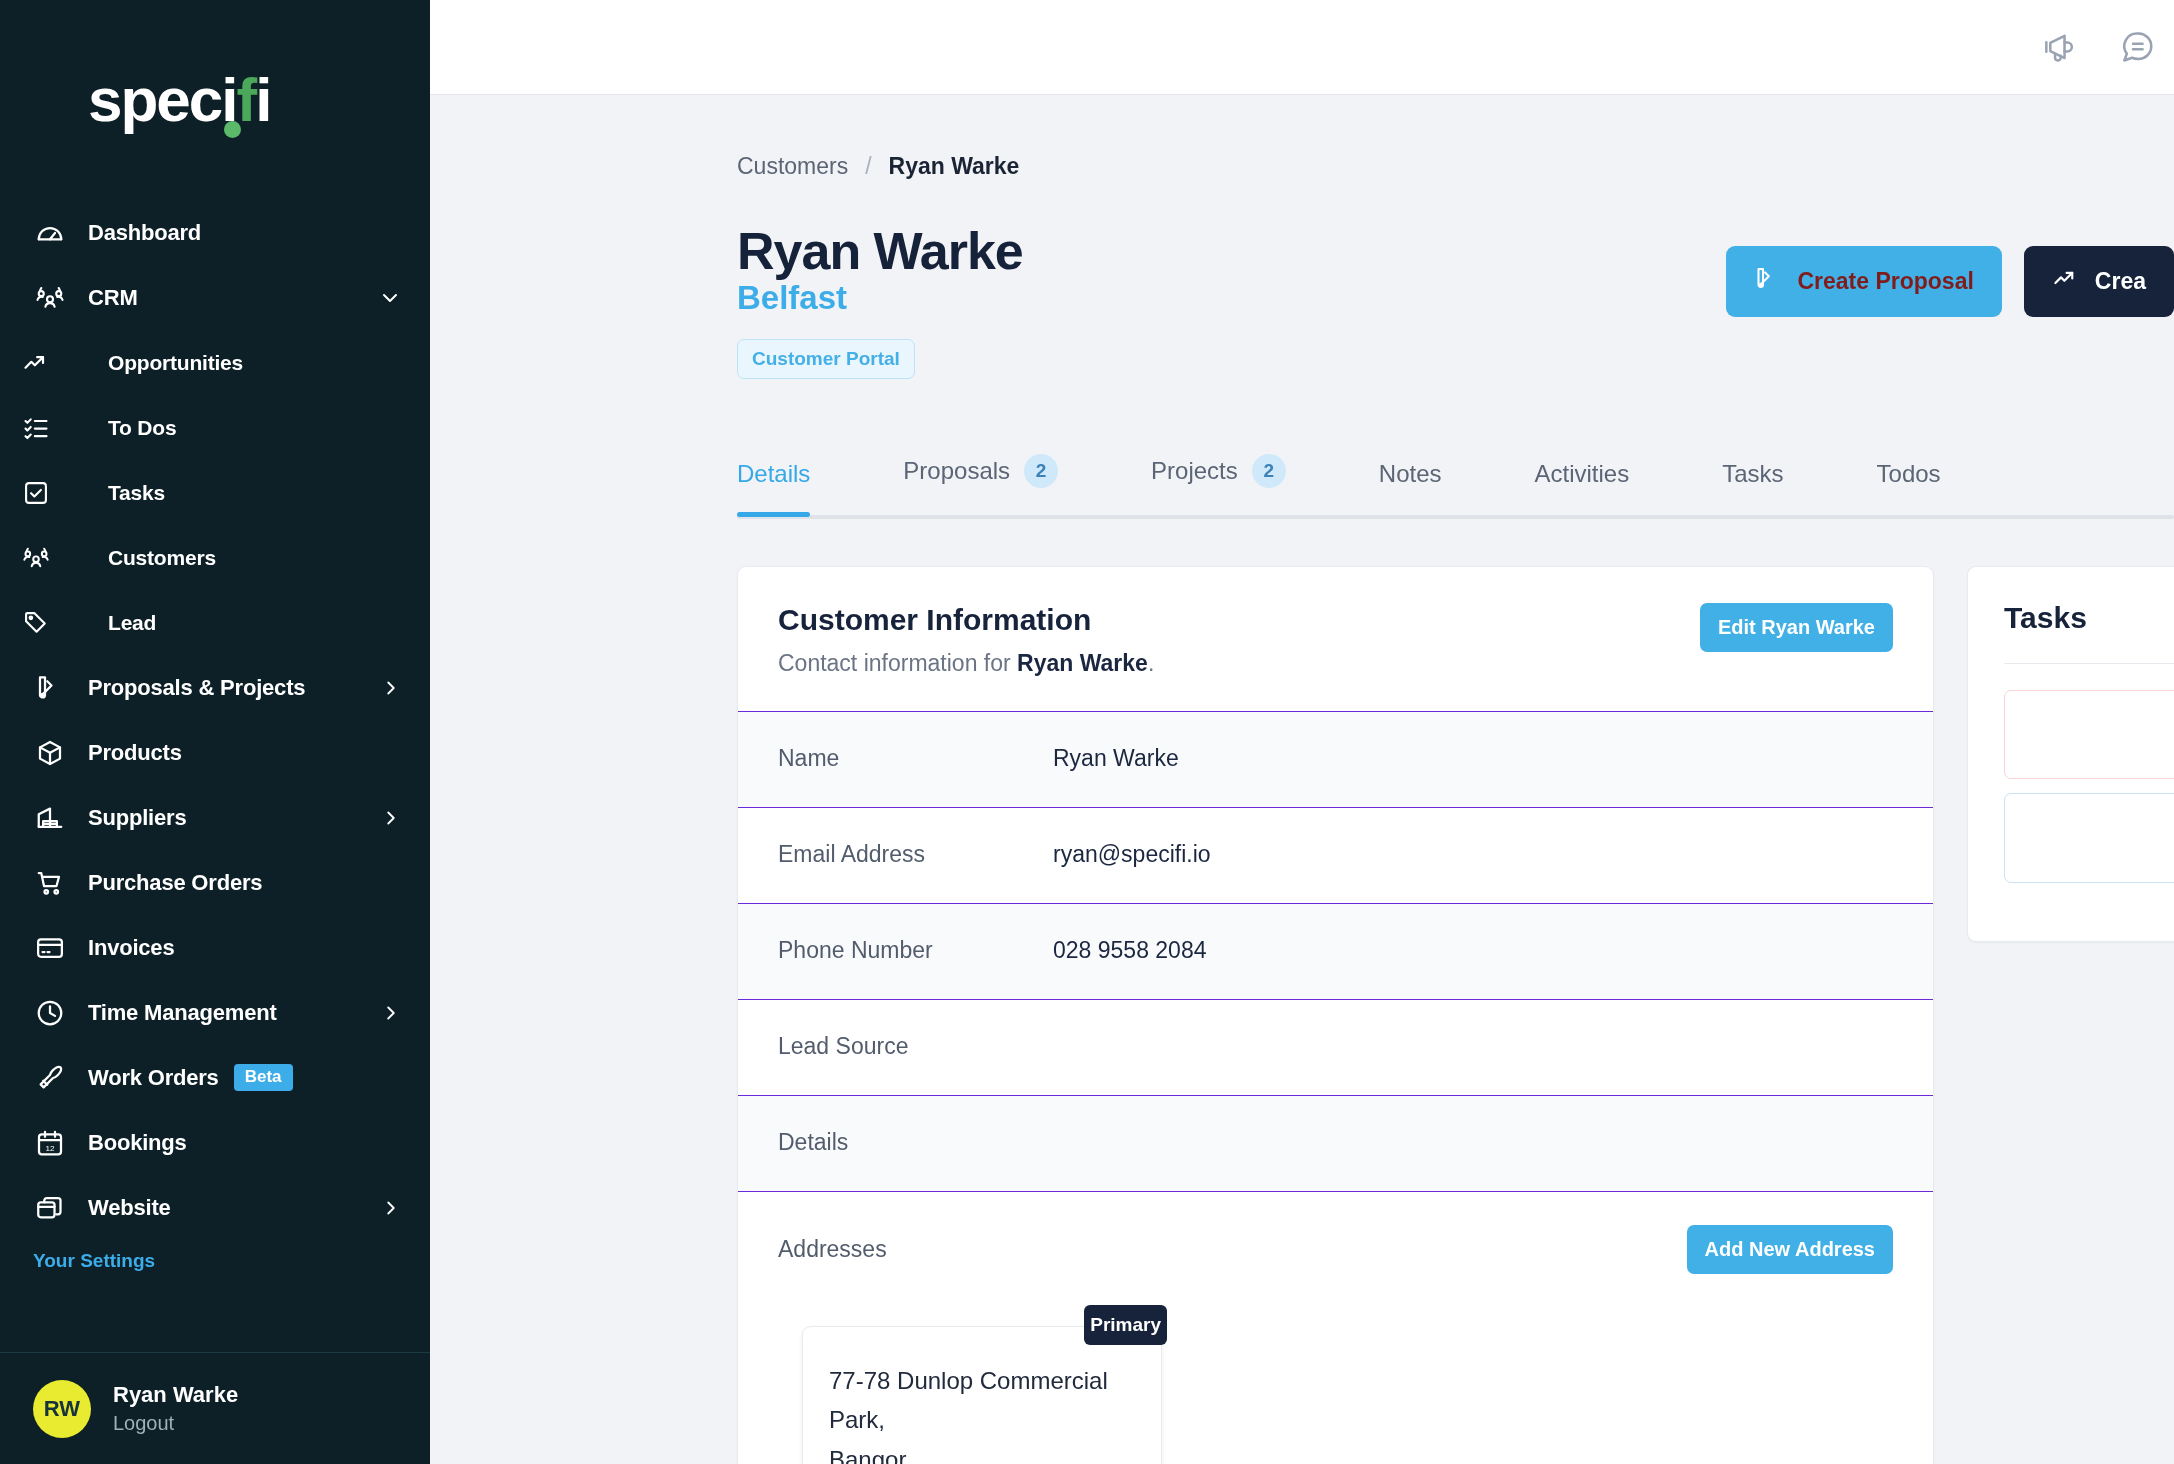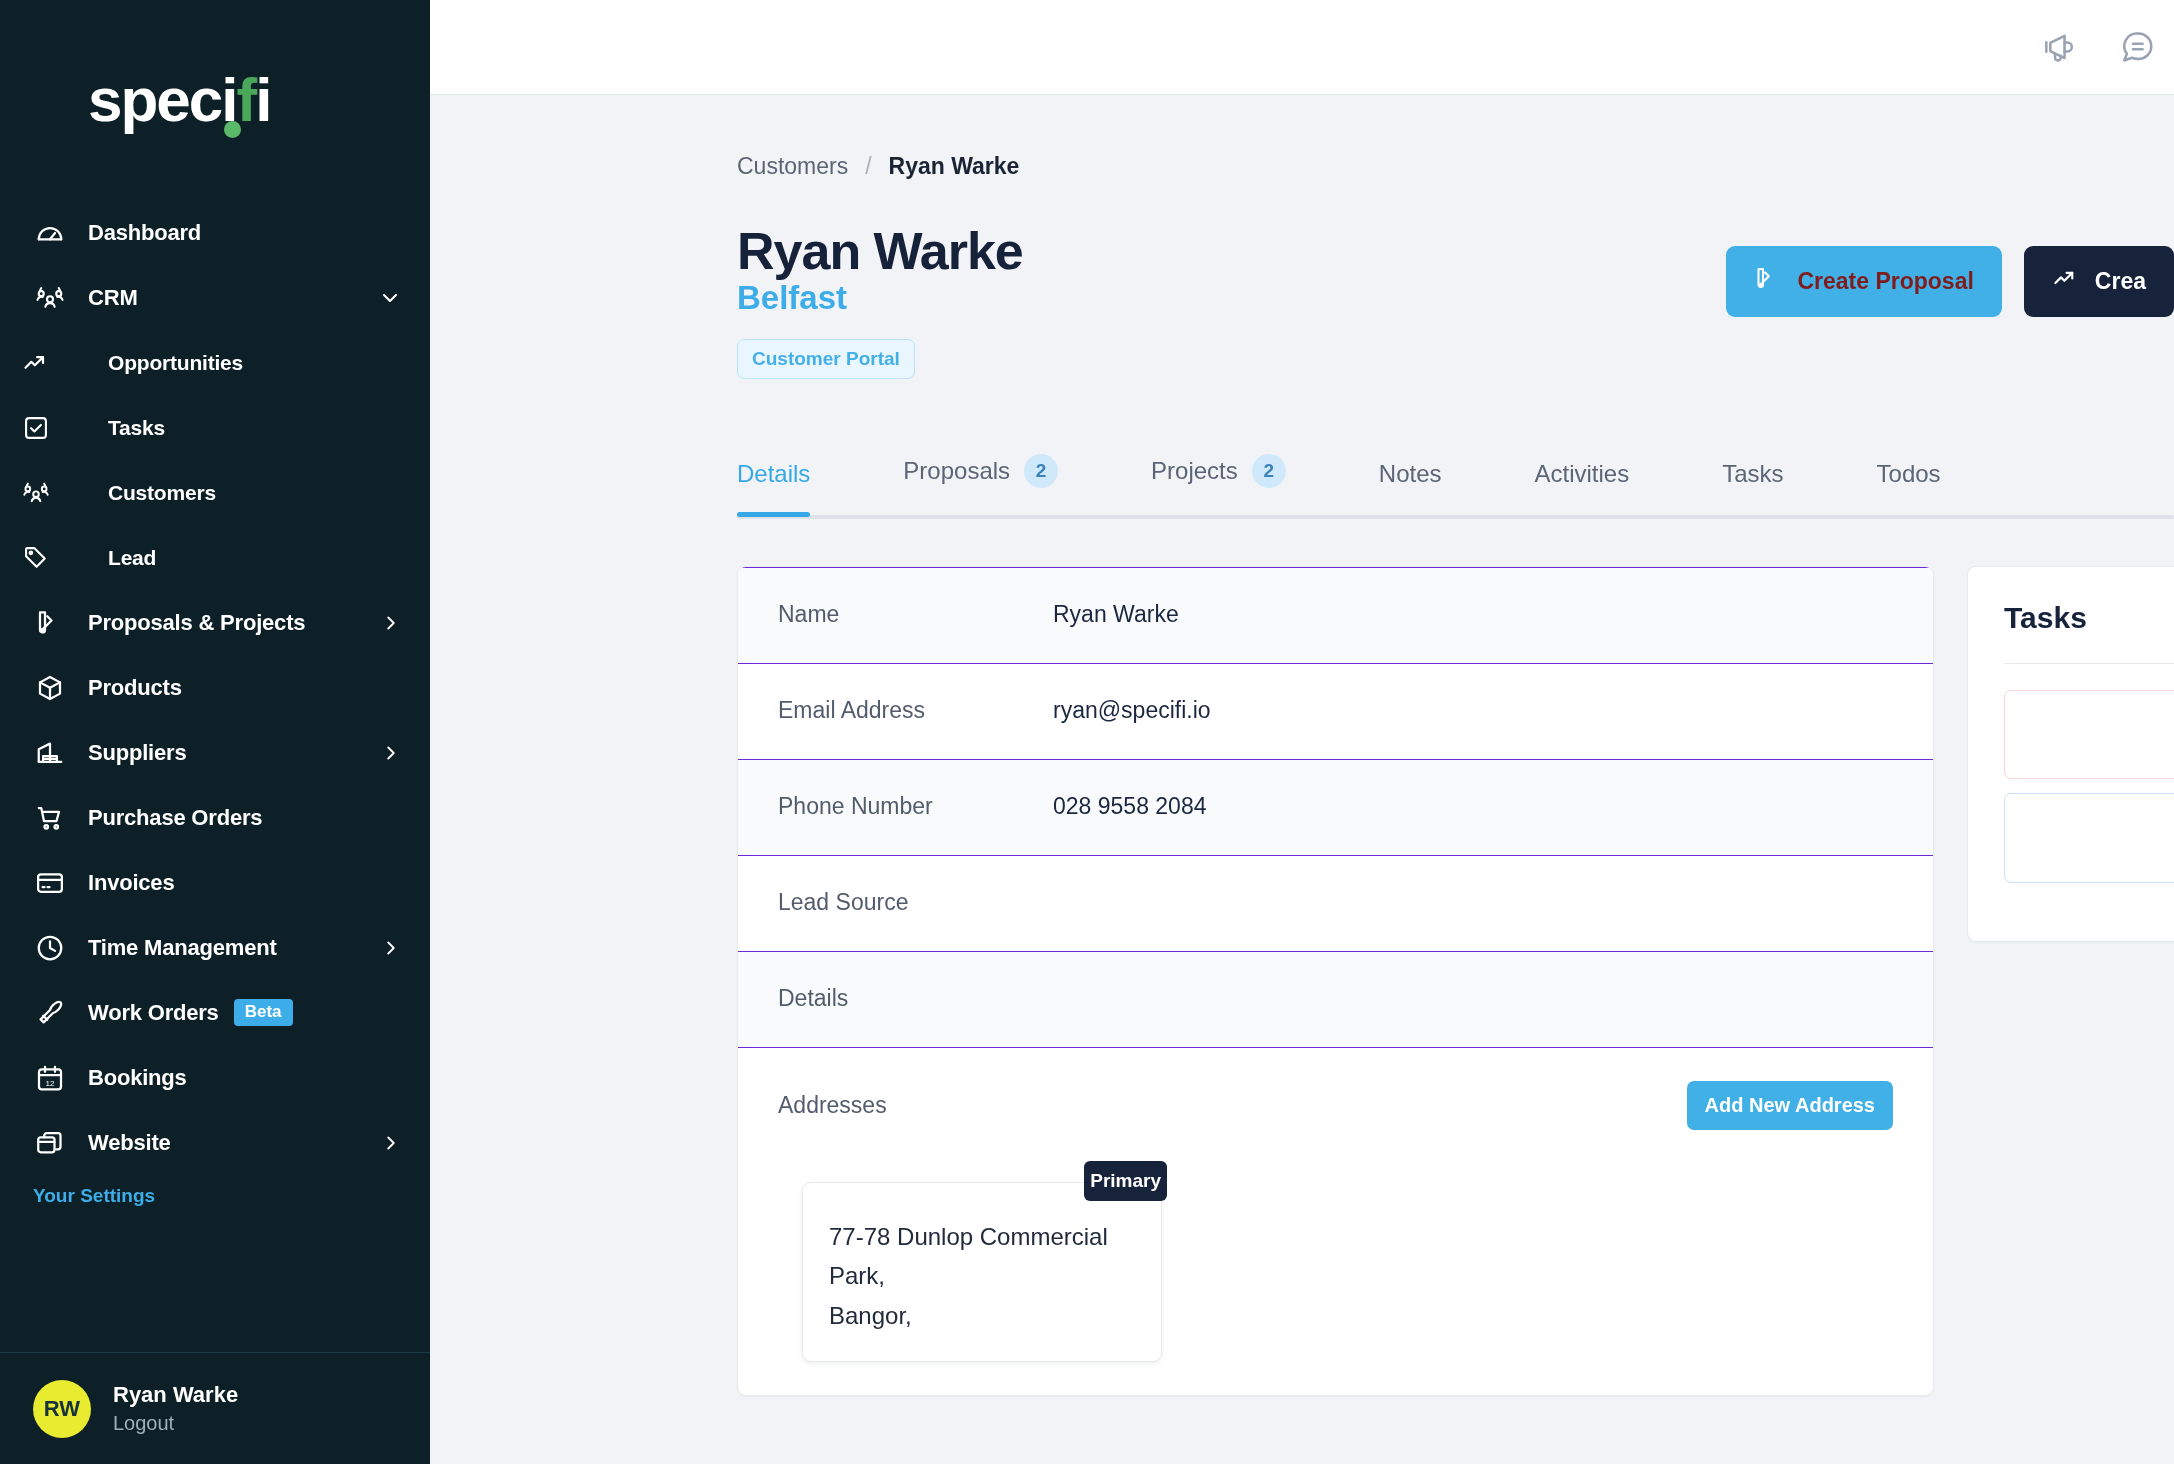--- a/index.html
+++ b/index.html
@@ -241,20 +241,33 @@
       <div class="nav-item nav-sub">
         <span class="ico">
           <svg width="28" height="28" viewBox="0 0 24 24" fill="none" stroke="#fff" stroke-width="1.9" stroke-linecap="round" stroke-linejoin="round">
               <path d="M3 16l5-5 3 3 7-7"></path>
               <path d="M13 7h5v5"></path>
             </svg>
         </span>
         <span class="lbl">Opportunities</span>
       </div>
 
+      <div class="nav-item nav-sub">
+        <span class="ico">
+          <svg width="28" height="28" viewBox="0 0 24 24" fill="none" stroke="#fff" stroke-width="1.8" stroke-linecap="round" stroke-linejoin="round">
+              <path d="M3 6l1.6 1.6L7.5 4.6"></path>
+              <path d="M3 12.5l1.6 1.6 2.9-3"></path>
+              <path d="M3 19l1.6 1.6 2.9-3"></path>
+              <path d="M11 6h10"></path>
+              <path d="M11 12.5h10"></path>
+              <path d="M11 19h10"></path>
+            </svg>
+        </span>
+        <span class="lbl">To Dos</span>
+      </div>
 
       <div class="nav-item nav-sub">
         <span class="ico">
           <svg width="28" height="28" viewBox="0 0 24 24" fill="none" stroke="#fff" stroke-width="1.8" stroke-linecap="round" stroke-linejoin="round">
               <rect x="3.5" y="3.5" width="17" height="17" rx="2.5"></rect>
               <path d="M7.8 12.2l2.8 2.8 5.6-5.6"></path>
             </svg>
         </span>
         <span class="lbl">Tasks</span>
       </div>
@@ -502,20 +515,27 @@
           <div class="tab">
             <span>Todos</span>
           </div>
         </div>
       </div>
       <div class="tabs-rule"></div>
 
       <div class="panels">
 
         <section class="card">
+          <div class="card-head">
+            <div>
+              <div class="card-title">Customer Information</div>
+              <div class="card-desc"><span>Contact information for </span><b>Ryan Warke</b><span>.</span></div>
+            </div>
+            <button class="btn-sm">Edit Ryan Warke</button>
+          </div>
 
           <div class="row alt">
             <div class="k">Name</div>
             <div class="v">Ryan Warke</div>
           </div>
           <div class="row">
             <div class="k">Email Address</div>
             <div class="v">ryan@specifi.io</div>
           </div>
           <div class="row alt">

